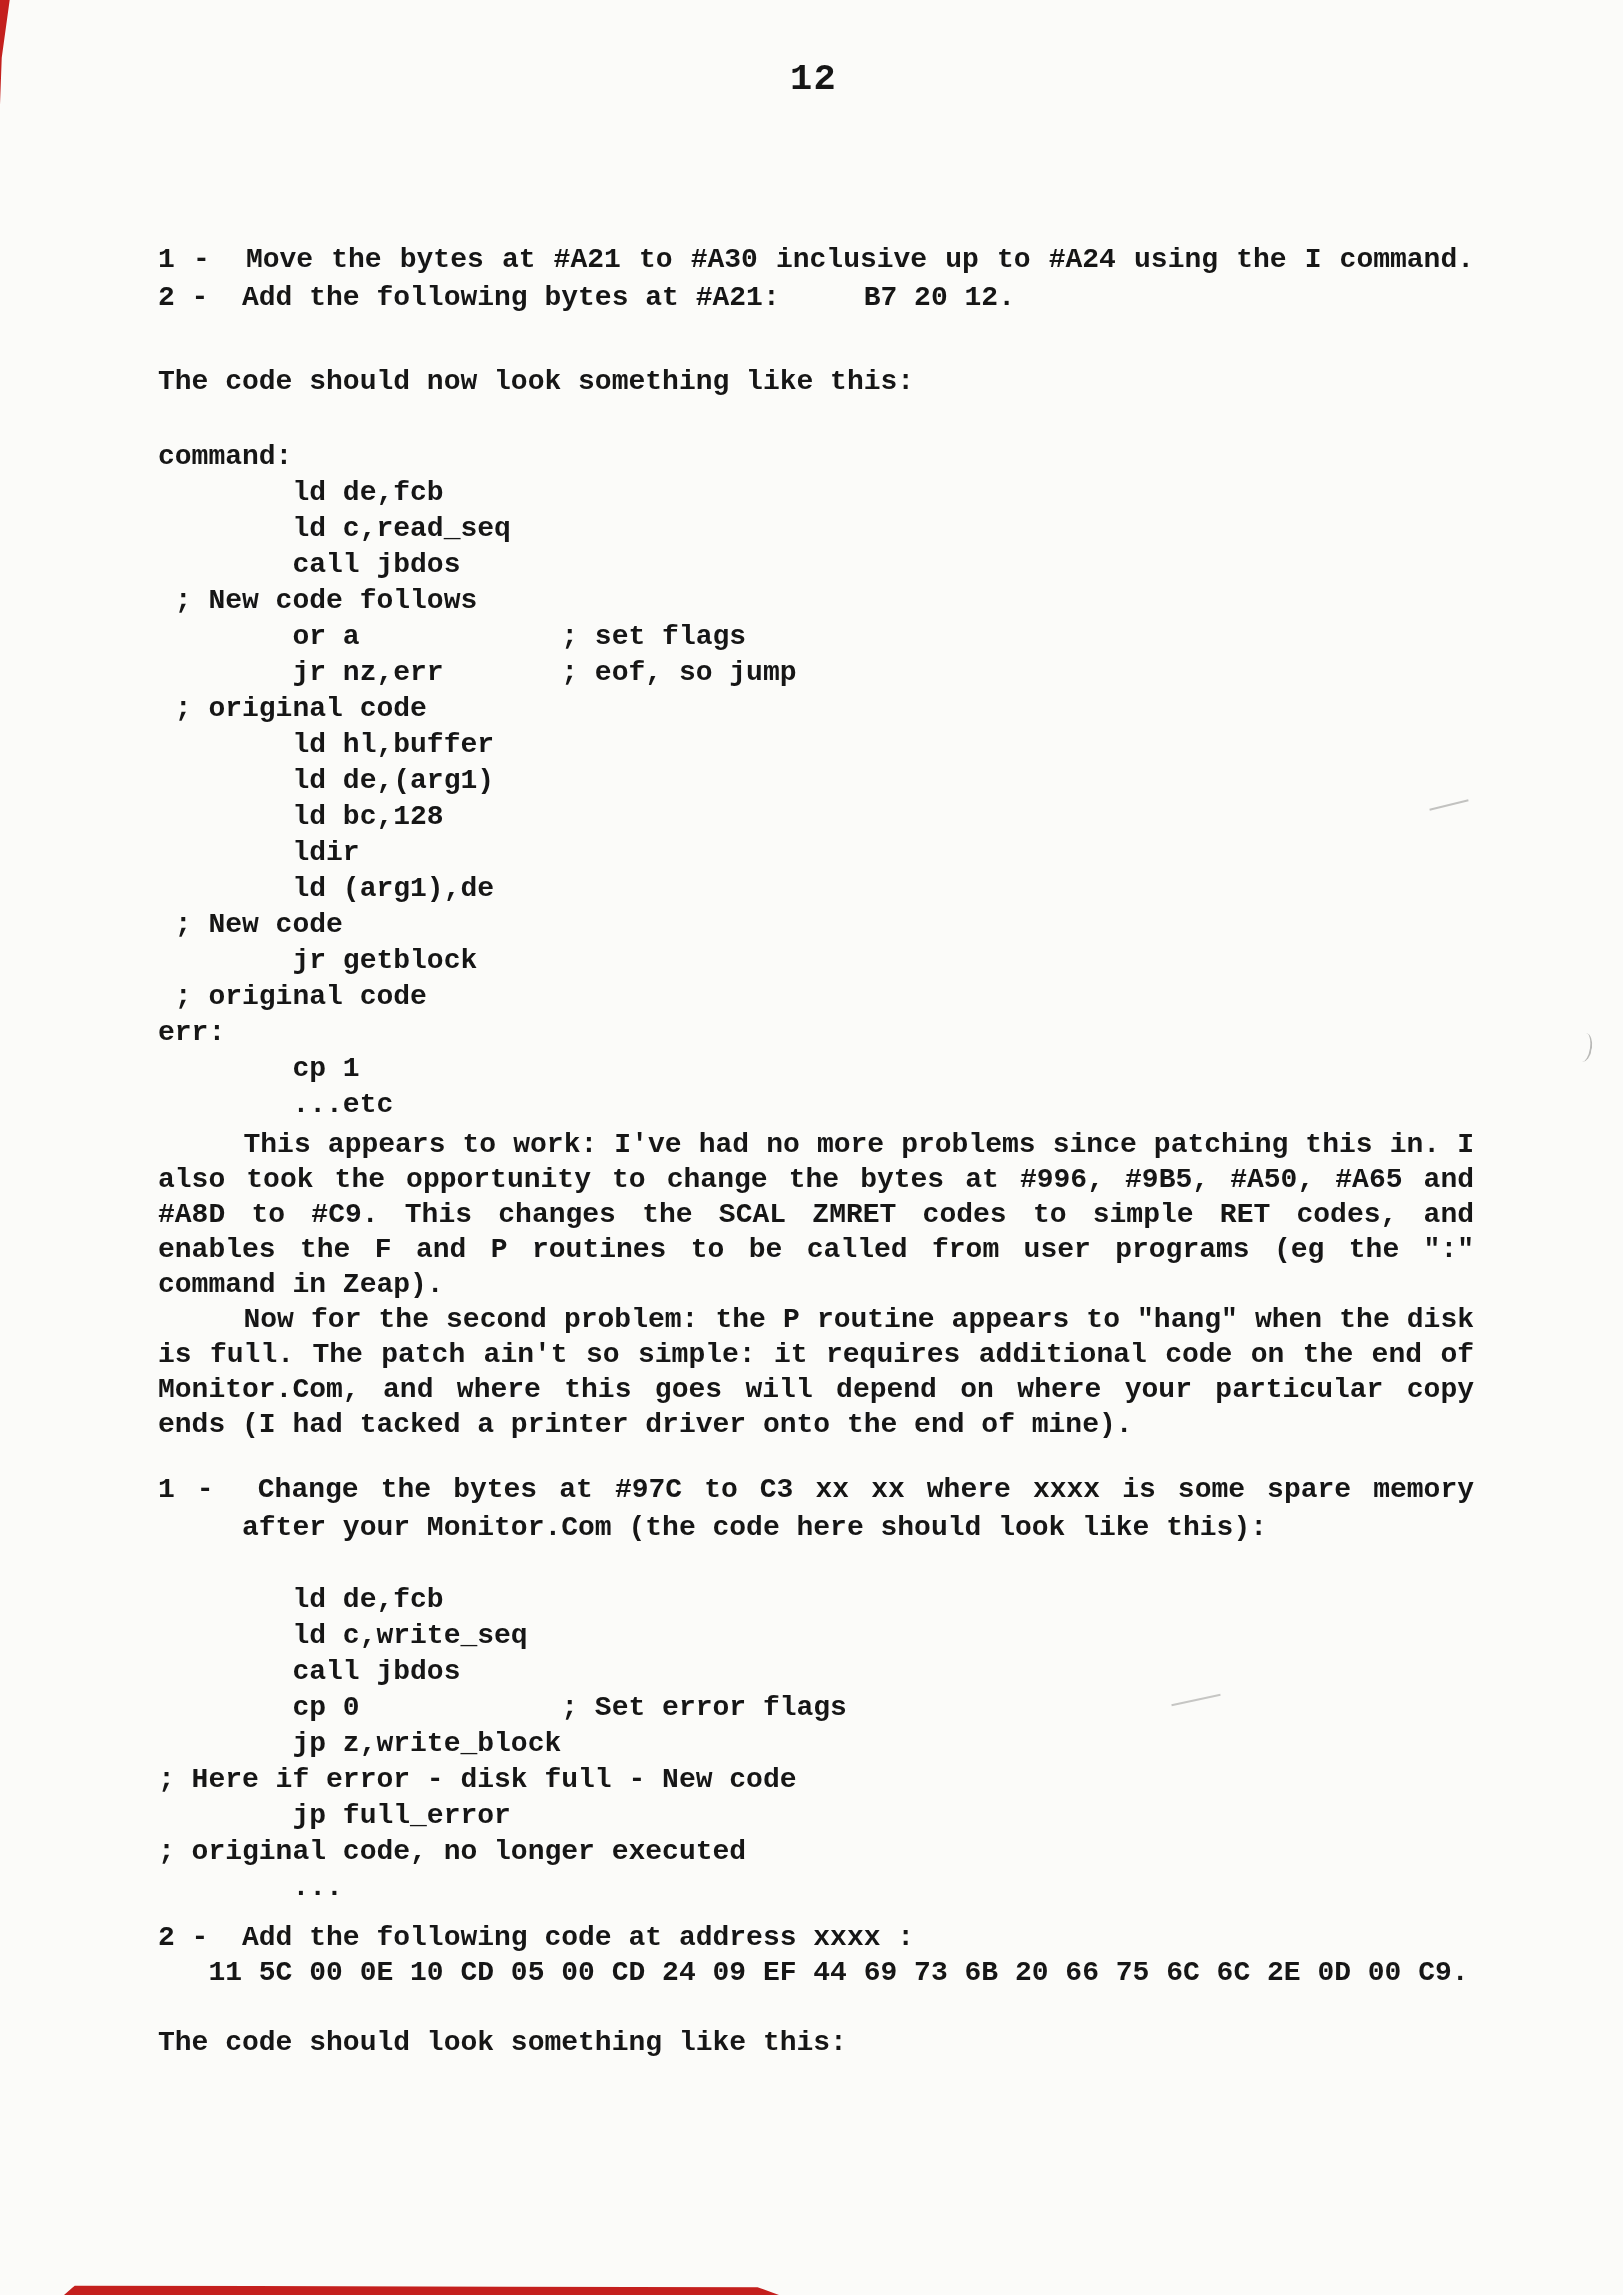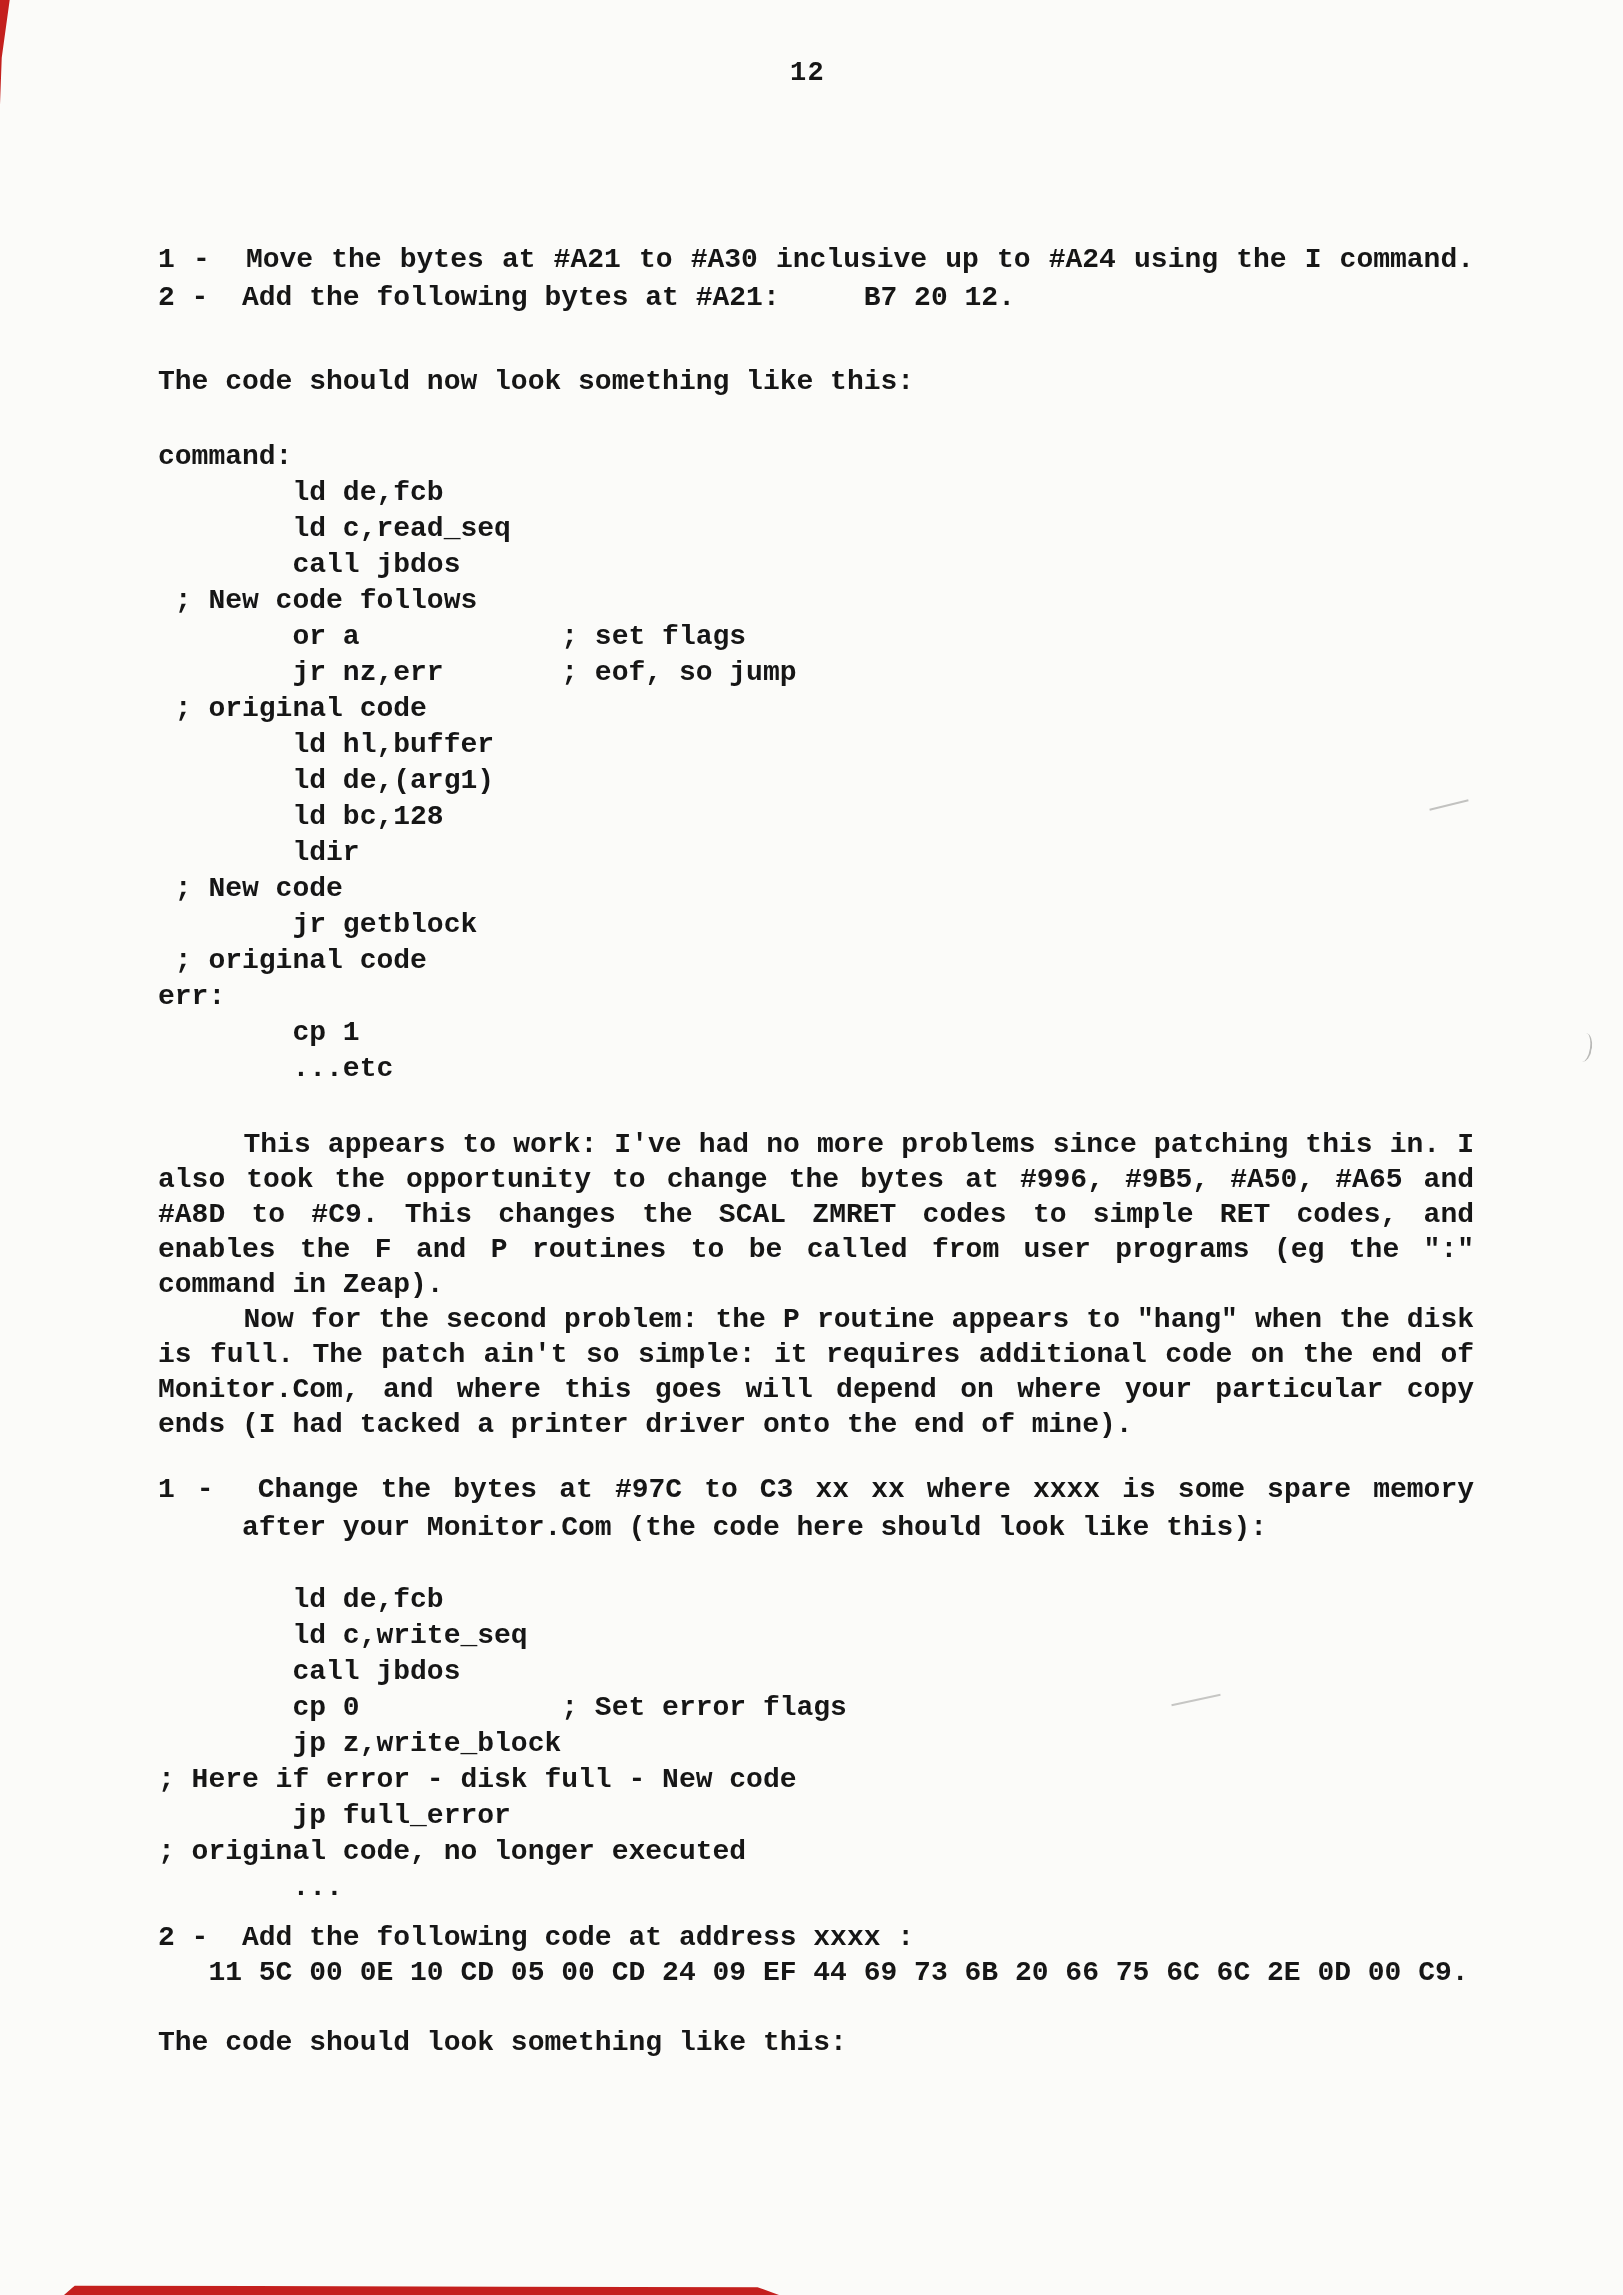--- a/index.html
+++ b/index.html
@@ -23,21 +23,21 @@
   
   .stretch {
     white-space: pre-wrap;
     width: 1316px;
     text-align: justify;
     text-align-last: justify;
   }
   .page-number {
     position: absolute;
     left: 790px; top: 58px;
-    font-size: 27px;
+    font-size: 37px;
     letter-spacing: 1.4px;
   }
   
   .red-mark { position: absolute; }
   .red-top-left {
     left: 0; top: 0; width: 9.7px; height: 105px;
     clip-path: polygon(0 0, 100% 0, 18% 55%, 0 100%);
   }
   .red-bottom {
     left: 64px; bottom: 0; width: 715px; height: 10.4px;
@@ -85,20 +85,21 @@
     <div class="ln">        ld c,read_seq</div>
     <div class="ln">        call jbdos</div>
     <div class="ln"> ; New code follows</div>
     <div class="ln">        or a            ; set flags</div>
     <div class="ln">        jr nz,err       ; eof, so jump</div>
     <div class="ln"> ; original code</div>
     <div class="ln">        ld hl,buffer</div>
     <div class="ln">        ld de,(arg1)</div>
     <div class="ln">        ld bc,128</div>
     <div class="ln">        ldir</div>
+    <div class="ln">        ld (arg1),de</div>
     <div class="ln"> ; New code</div>
     <div class="ln">        jr getblock</div>
     <div class="ln"> ; original code</div>
     <div class="ln">err:</div>
     <div class="ln">        cp 1</div>
     <div class="ln">        ...etc</div>
   </div>
 
   <div class="block lh51" style="top:1127px">
     <div>

